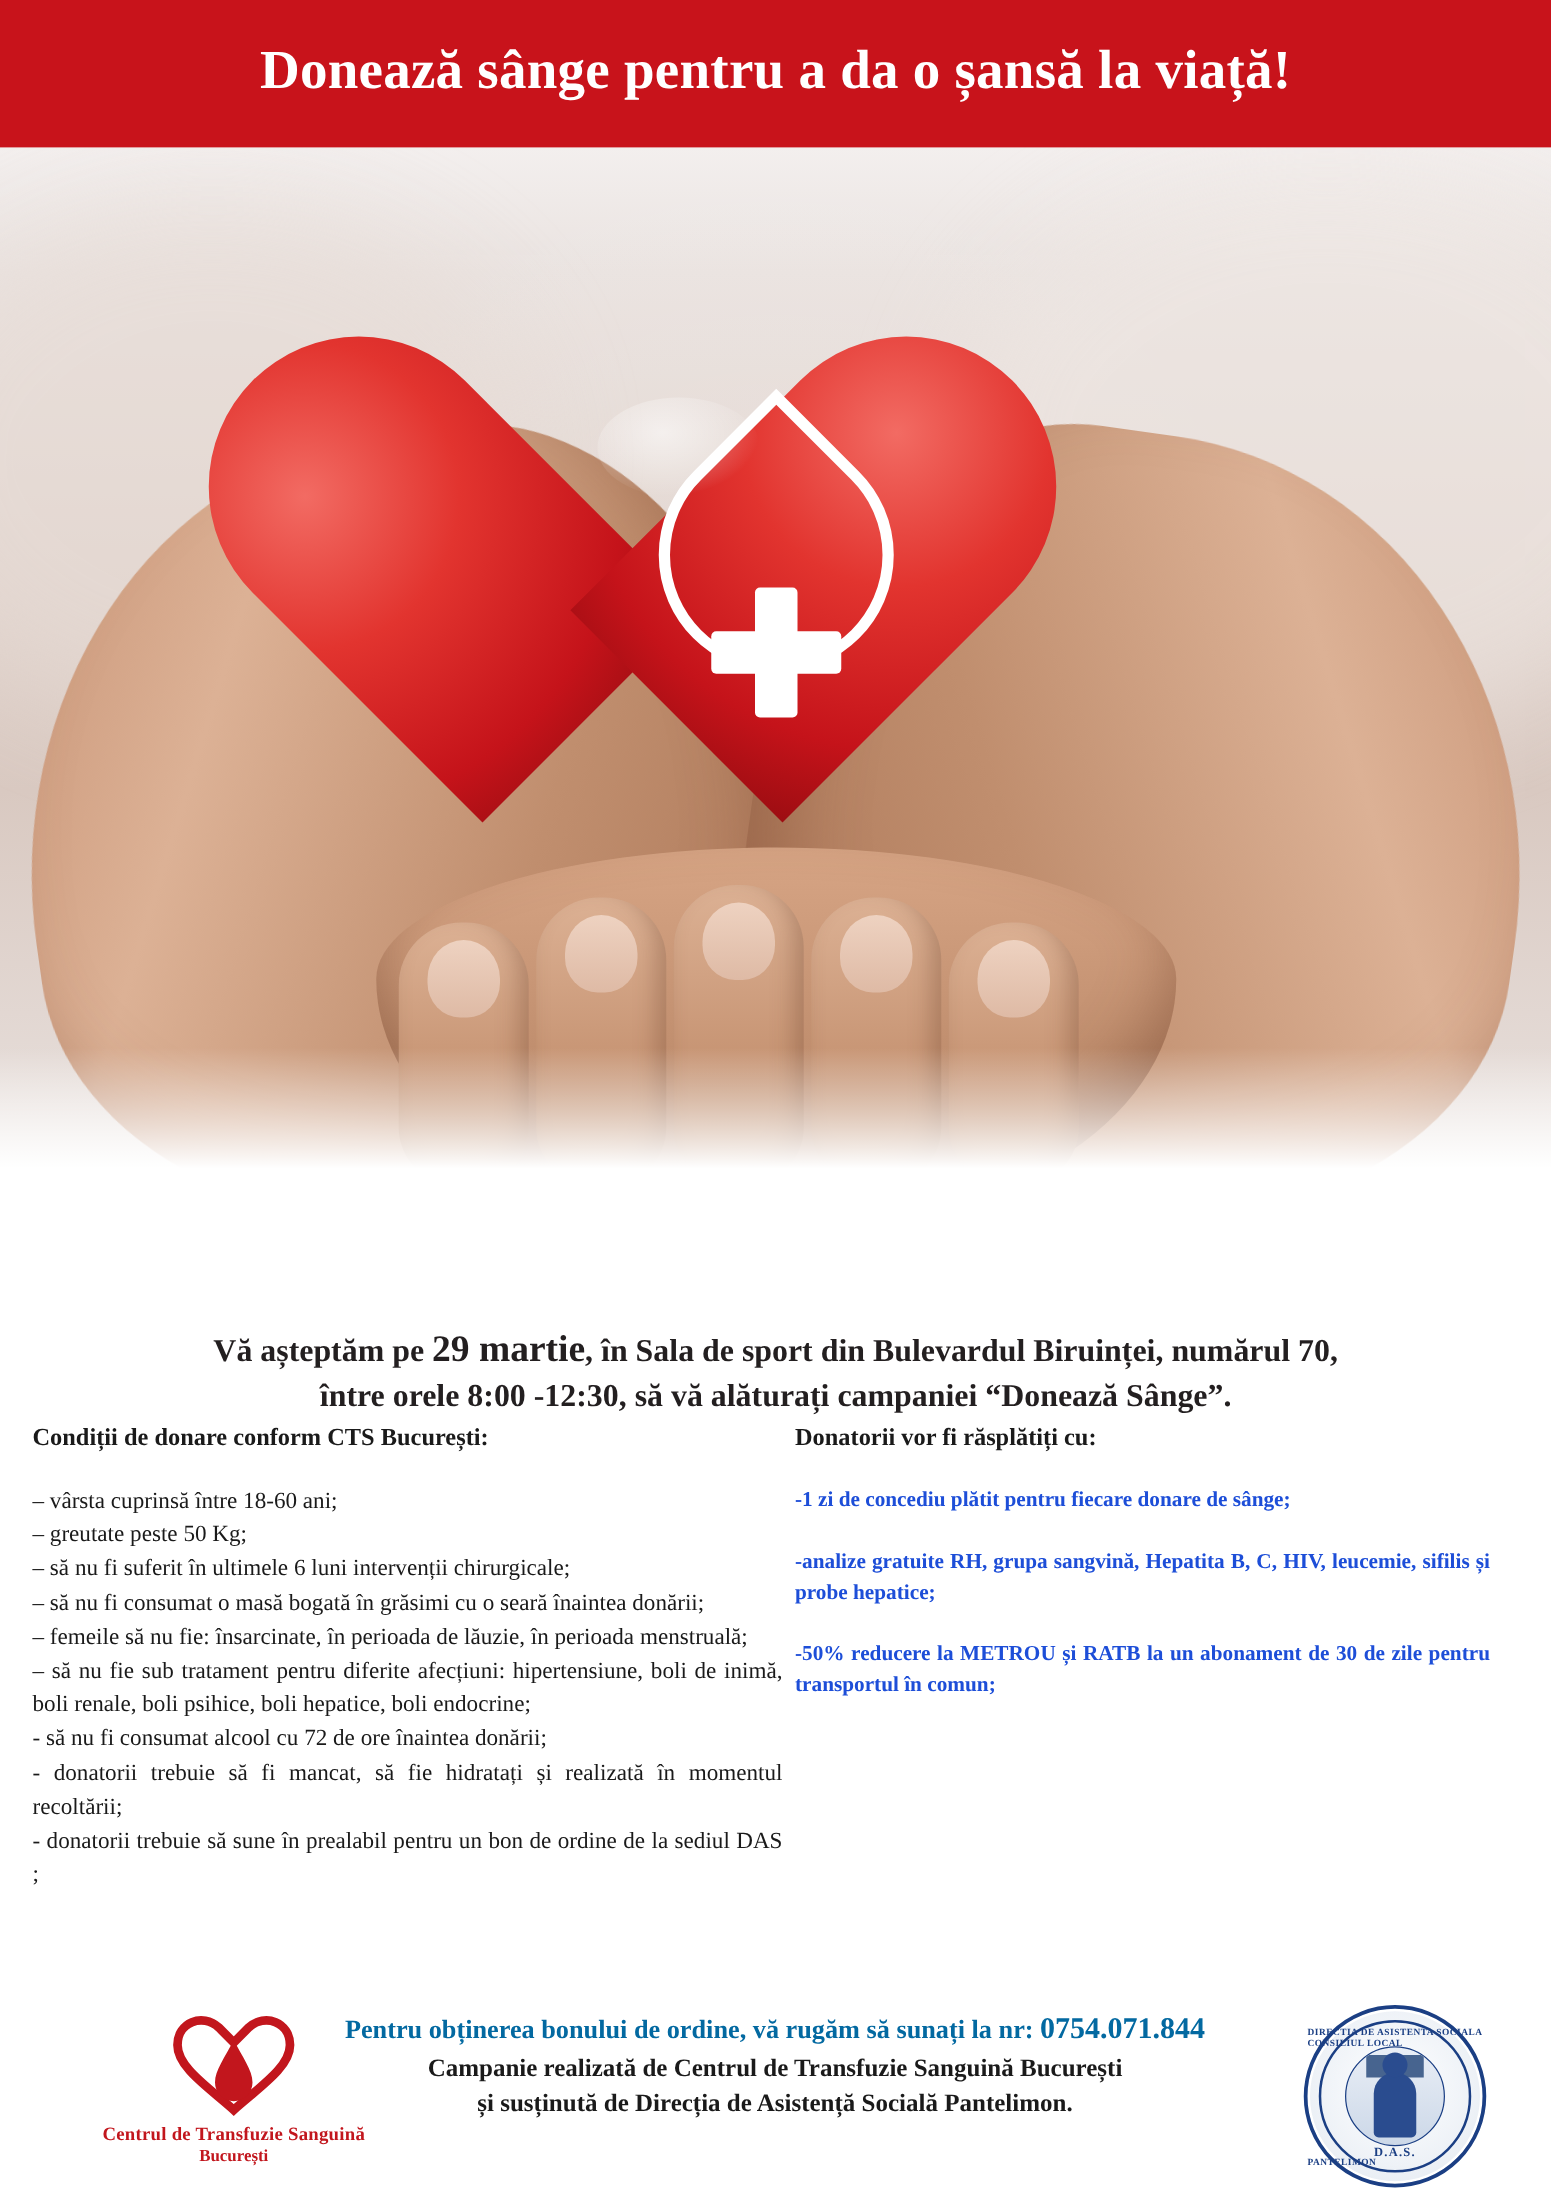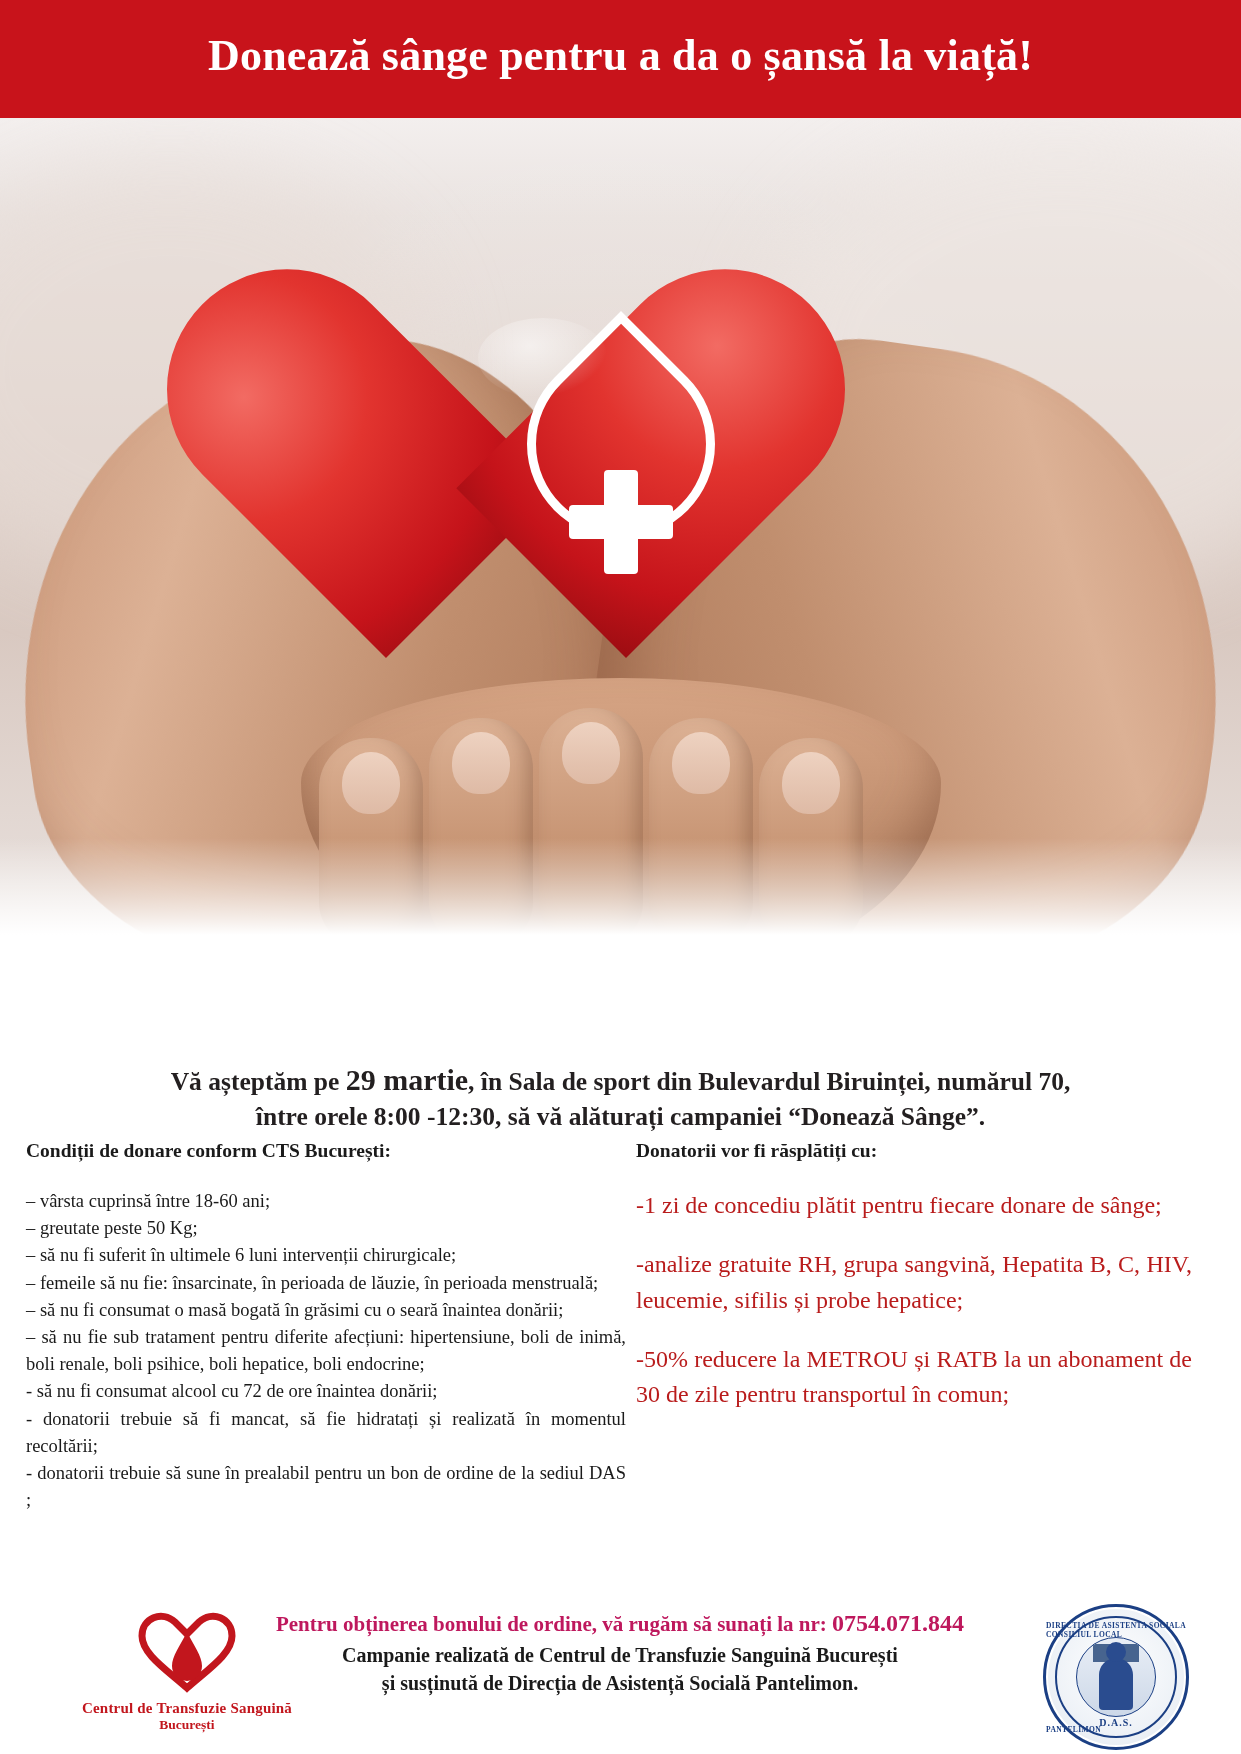--- a/index.html
+++ b/index.html
@@ -232,25 +232,26 @@
   }
   .col-right .col-head { margin-left: 10px; }
   .clist {
     font-size: 18.5px;
     color: #1a1a1a;
     line-height: 1.47;
     text-align: justify;
   }
   .clist p { margin: 0; }
   .rlist {
-    font-size: 24px;
-    color: #b91c1c;
+    font-size: 17px;
+    color: #1d4ed8;
     line-height: 1.47;
     text-align: justify;
     margin-left: 10px;
+    font-weight: bold;
   }
   .rlist p { margin: 0 0 24px 0; }
   .rlist p:last-child { margin-bottom: 0; }
 
   
   .footer {
     position: absolute;
     left: 0;
     top: 1600px;
     width: 1241px;
@@ -259,21 +260,21 @@
   .footer-text {
     position: absolute;
     left: 250px;
     top: 10px;
     width: 740px;
     text-align: center;
   }
   .footer-line1 {
     font-size: 21px;
     font-weight: bold;
-    color: #be185d;
+    color: #0369a1;
     margin-bottom: 5px;
   }
   .footer-line1 .phone { font-size: 24px; }
   .footer-line2, .footer-line3 {
     font-size: 20px;
     font-weight: bold;
     color: #1a1a1a;
     line-height: 1.38;
   }
 
@@ -435,22 +436,22 @@
   <span>între orele 8:00 -12:30, să vă alăturați campaniei “Donează Sânge”.</span>
 </div>
 
 <div class="cols">
   <div class="col-left">
     <div class="col-head">Condiții de donare conform CTS București:</div>
     <div class="clist">
       <p>– vârsta cuprinsă între 18-60 ani;</p>
       <p>– greutate peste 50 Kg;</p>
       <p>– să nu fi suferit în ultimele 6 luni intervenții chirurgicale;</p>
+      <p>– să nu fi consumat o masă bogată în grăsimi cu o seară înaintea donării;</p>
       <p>– femeile să nu fie: însarcinate, în perioada de lăuzie, în perioada menstruală;</p>
-      <p>– să nu fi consumat o masă bogată în grăsimi cu o seară înaintea donării;</p>
       <p>– să nu fie sub tratament pentru diferite afecțiuni: hipertensiune, boli de inimă, boli renale, boli psihice, boli hepatice, boli endocrine;</p>
       <p>- să nu fi consumat alcool cu 72 de ore înaintea donării;</p>
       <p>- donatorii trebuie să fi mancat, să fie hidratați și realizată în momentul recoltării;</p>
       <p>- donatorii trebuie să sune în prealabil pentru un bon de ordine de la sediul DAS ;</p>
     </div>
   </div>
 
   <div class="col-right">
     <div class="col-head">Donatorii vor fi răsplătiți cu:</div>
     <div class="rlist">

